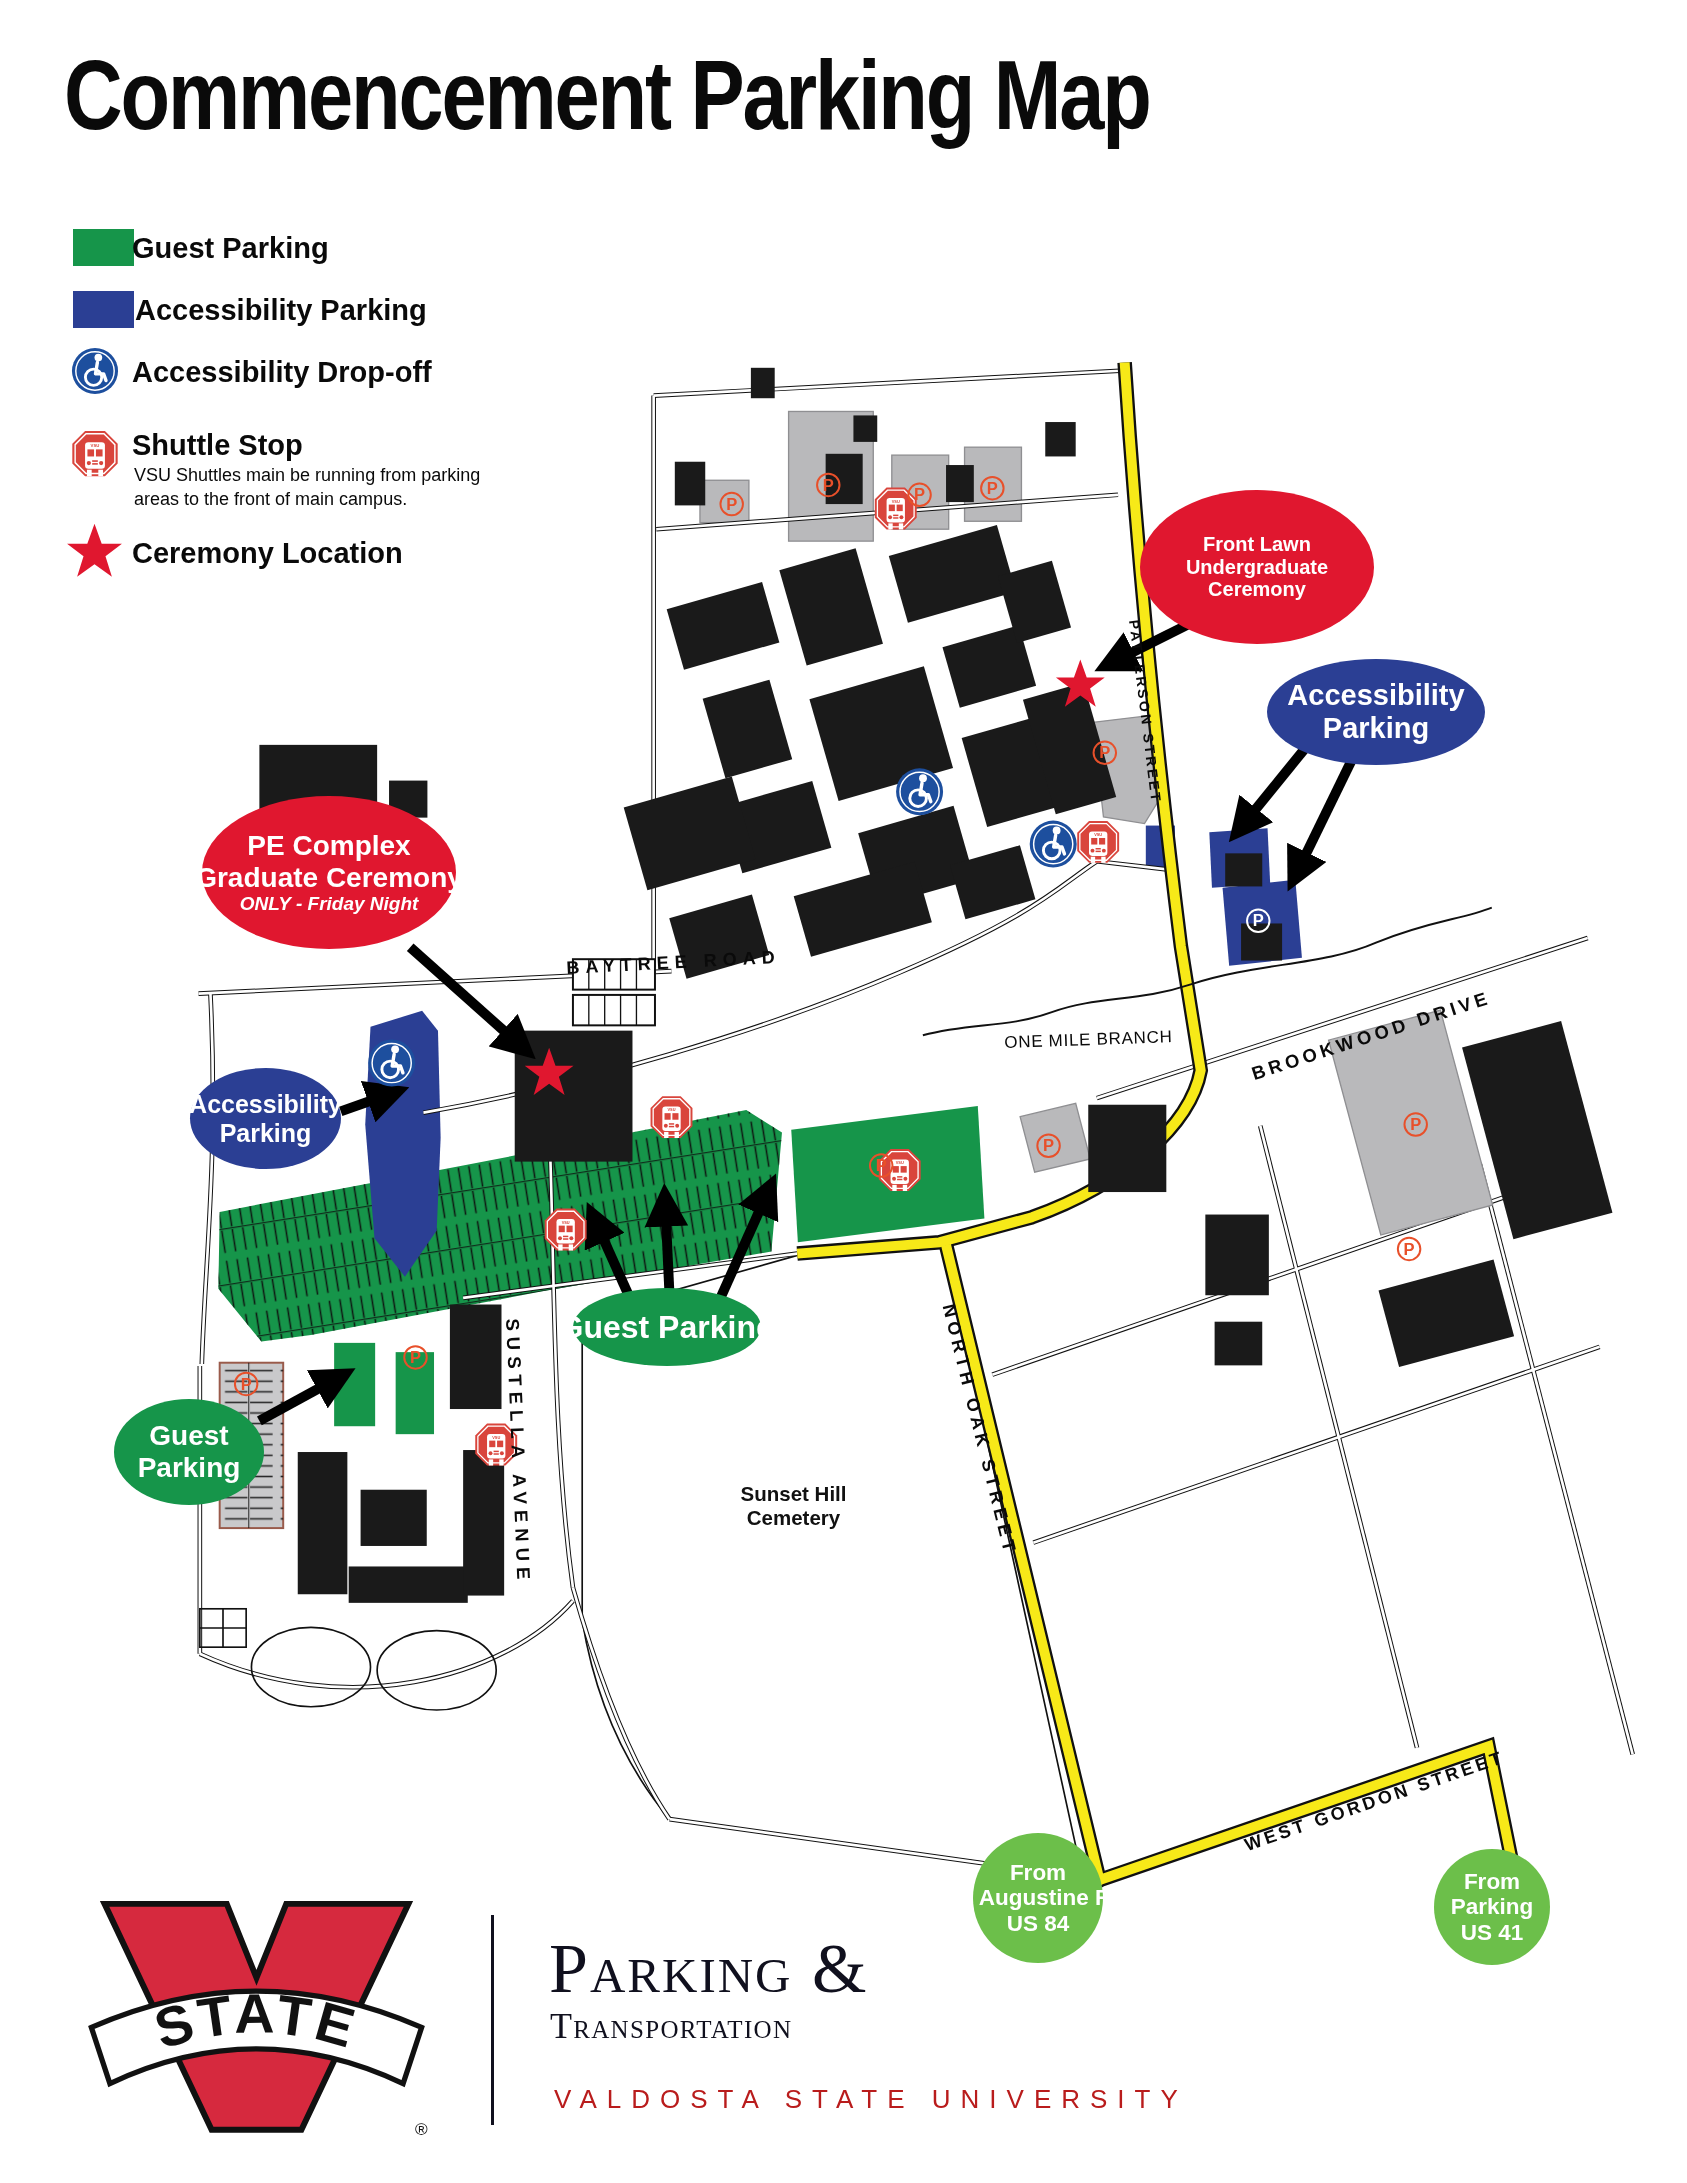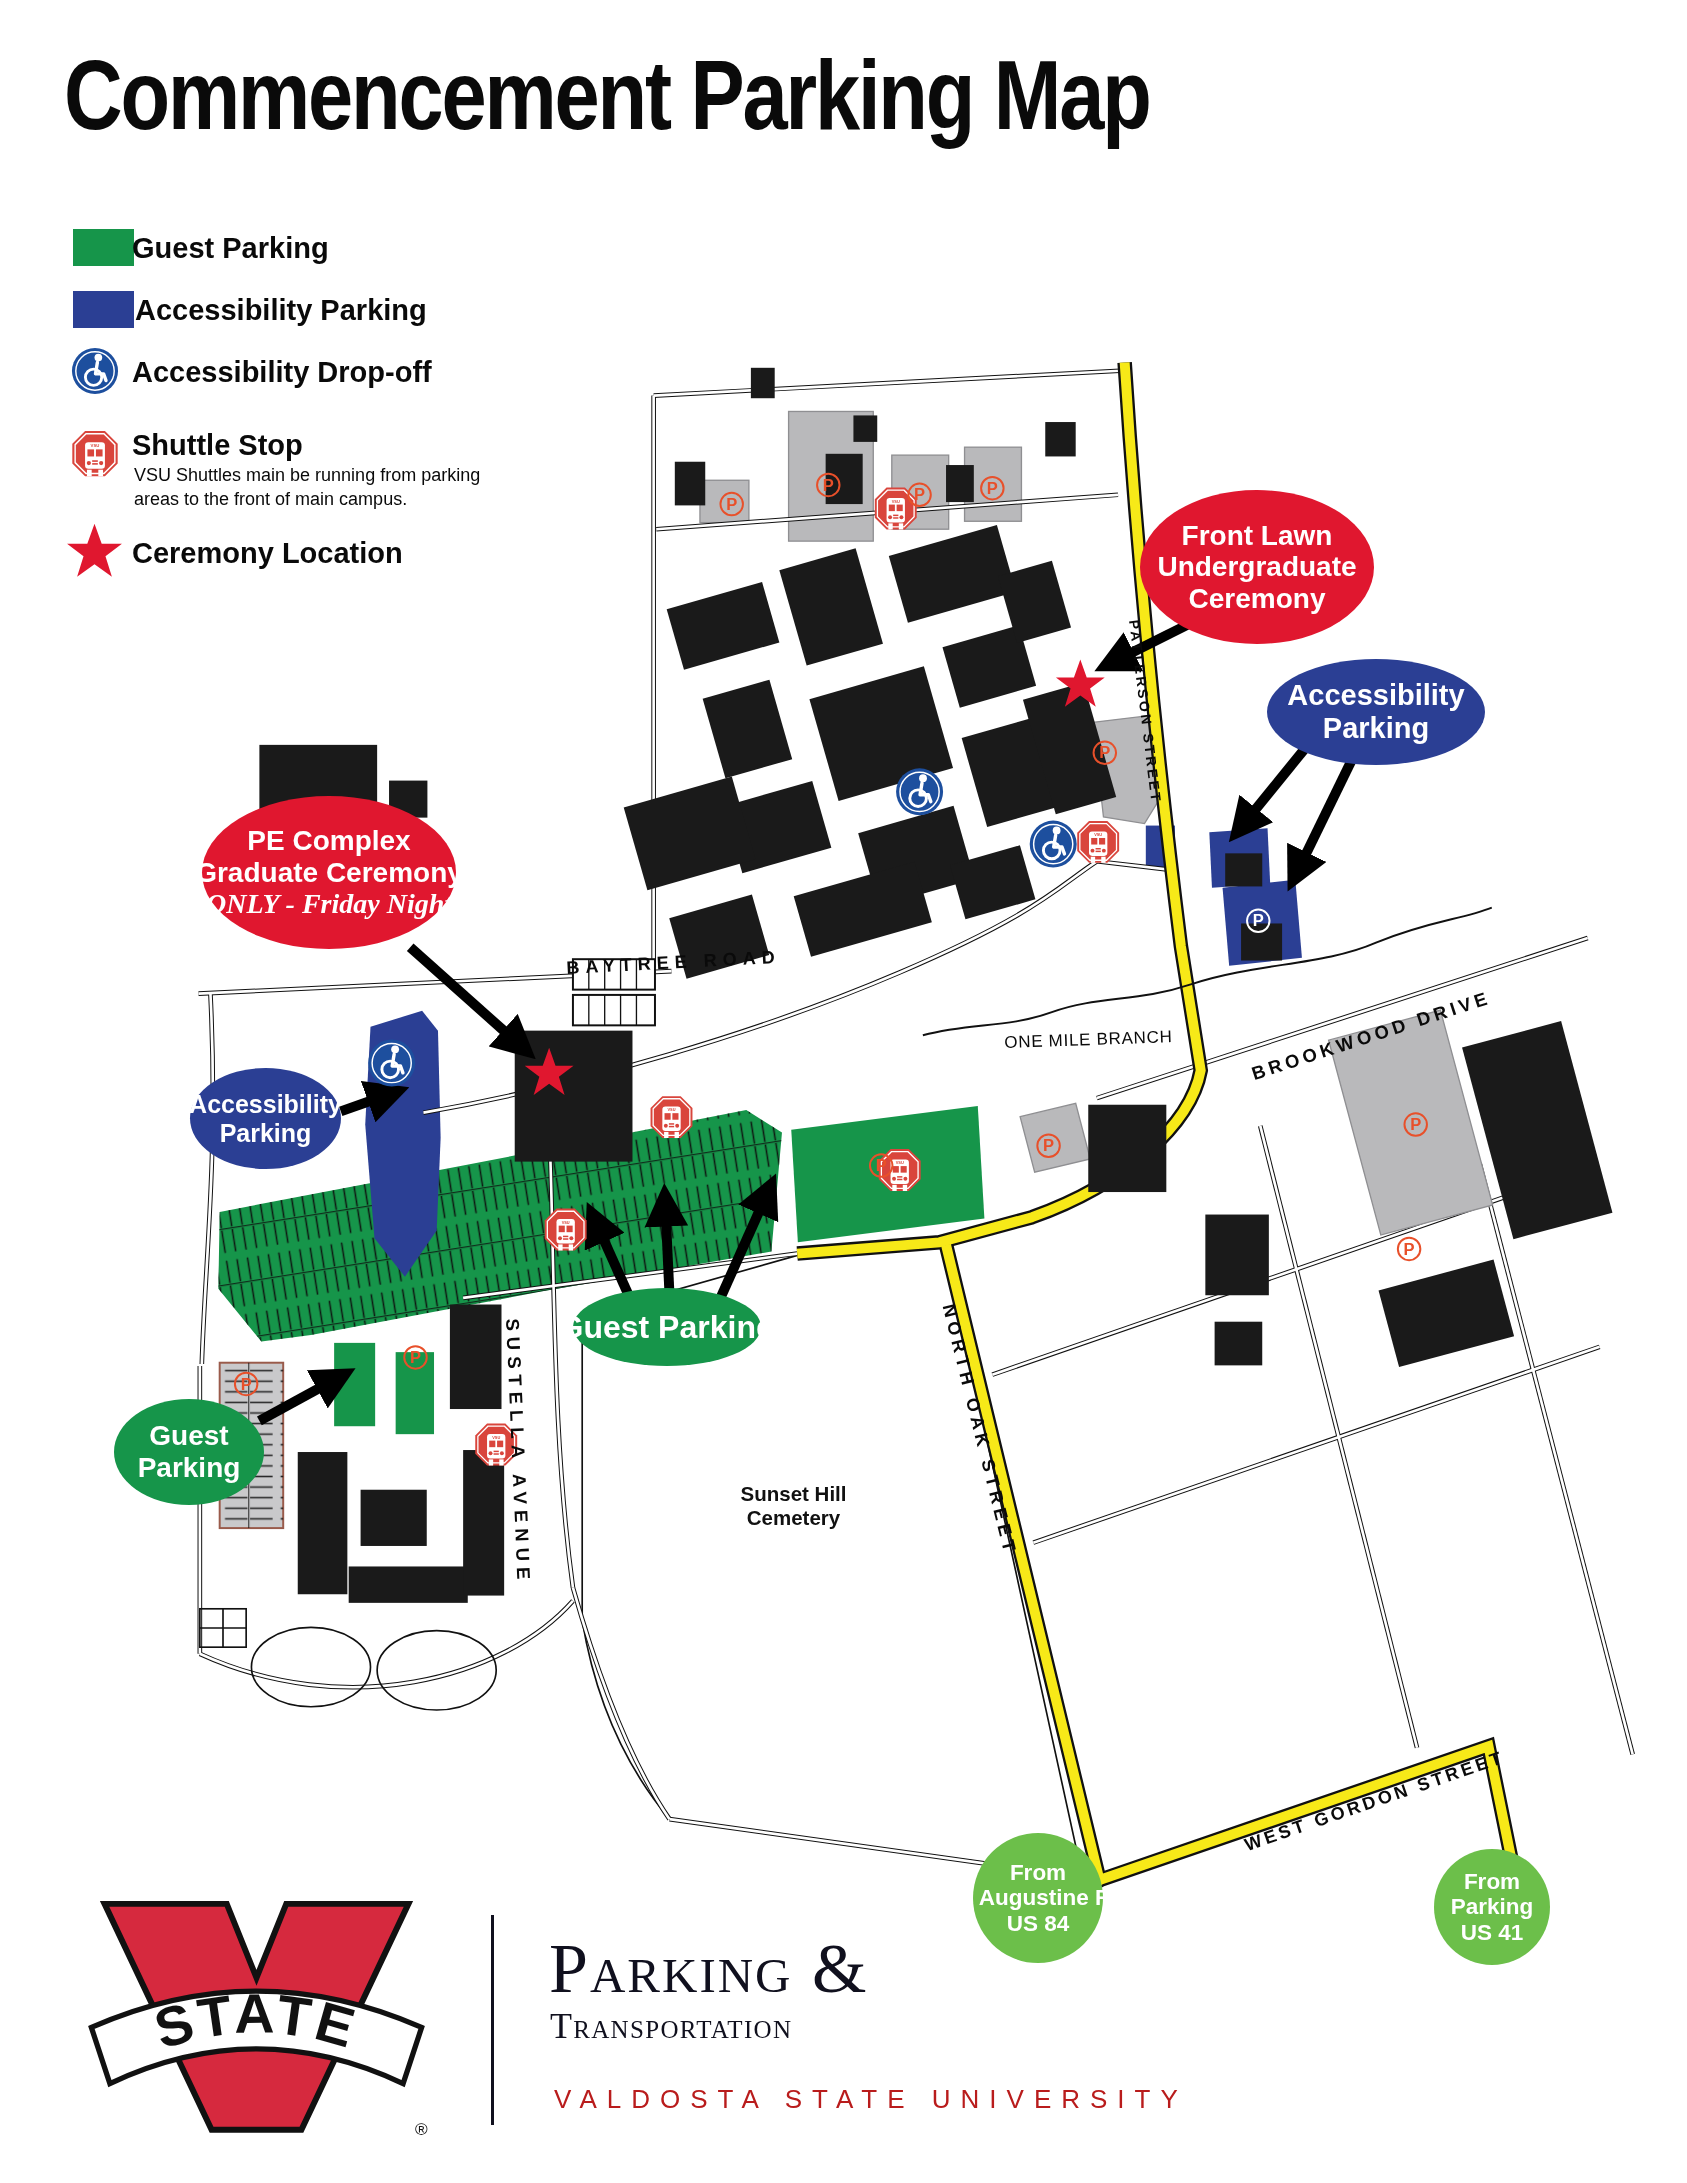--- a/index.html
+++ b/index.html
@@ -343,35 +343,35 @@
       <span>areas to the front of main campus.</span>
     </div>
 
     <svg class="abs" style="left:64px;top:520px;" width="61" height="61" viewBox="0 0 100 100">
         <use href="#sym-star"></use>
       </svg>
     <div class="abs lg-label" style="left:132px;top:537px;">Ceremony Location</div>
   </div>
 
 
-  <div class="abs oval ov-red" style="left:1140px;top:490px;width:234px;height:154px;font-size:28px;">
+  <div class="abs oval ov-red" style="left:1140px;top:490px;width:234px;height:154px;font-size:20px;">
     <span>Front Lawn</span>
     <span>Undergraduate</span>
     <span>Ceremony</span>
   </div>
 
   <div class="abs oval ov-blue" style="left:1267px;top:659px;width:218px;height:106px;font-size:29px;">
     <span>Accessibility</span>
     <span>Parking</span>
   </div>
 
   <div class="abs oval ov-red" style="left:202px;top:796px;width:254px;height:153px;font-size:28px;">
     <span>PE Complex</span>
     <span>Graduate Ceremony</span>
-    <span class="italic" style="font-size:28px;font-family:Liberation Serif, serif;">ONLY - Friday Night</span>
+    <span class="italic" style="font-size:19px;">ONLY - Friday Night</span>
   </div>
 
   <div class="abs oval ov-blue" style="left:190px;top:1068px;width:151px;height:101px;font-size:25px;">
     <span>Accessibility</span>
     <span>Parking</span>
   </div>
 
   <div class="abs oval ov-green" style="left:573px;top:1288px;width:188px;height:78px;font-size:32px;">
     <span>Guest Parking</span>
   </div>

